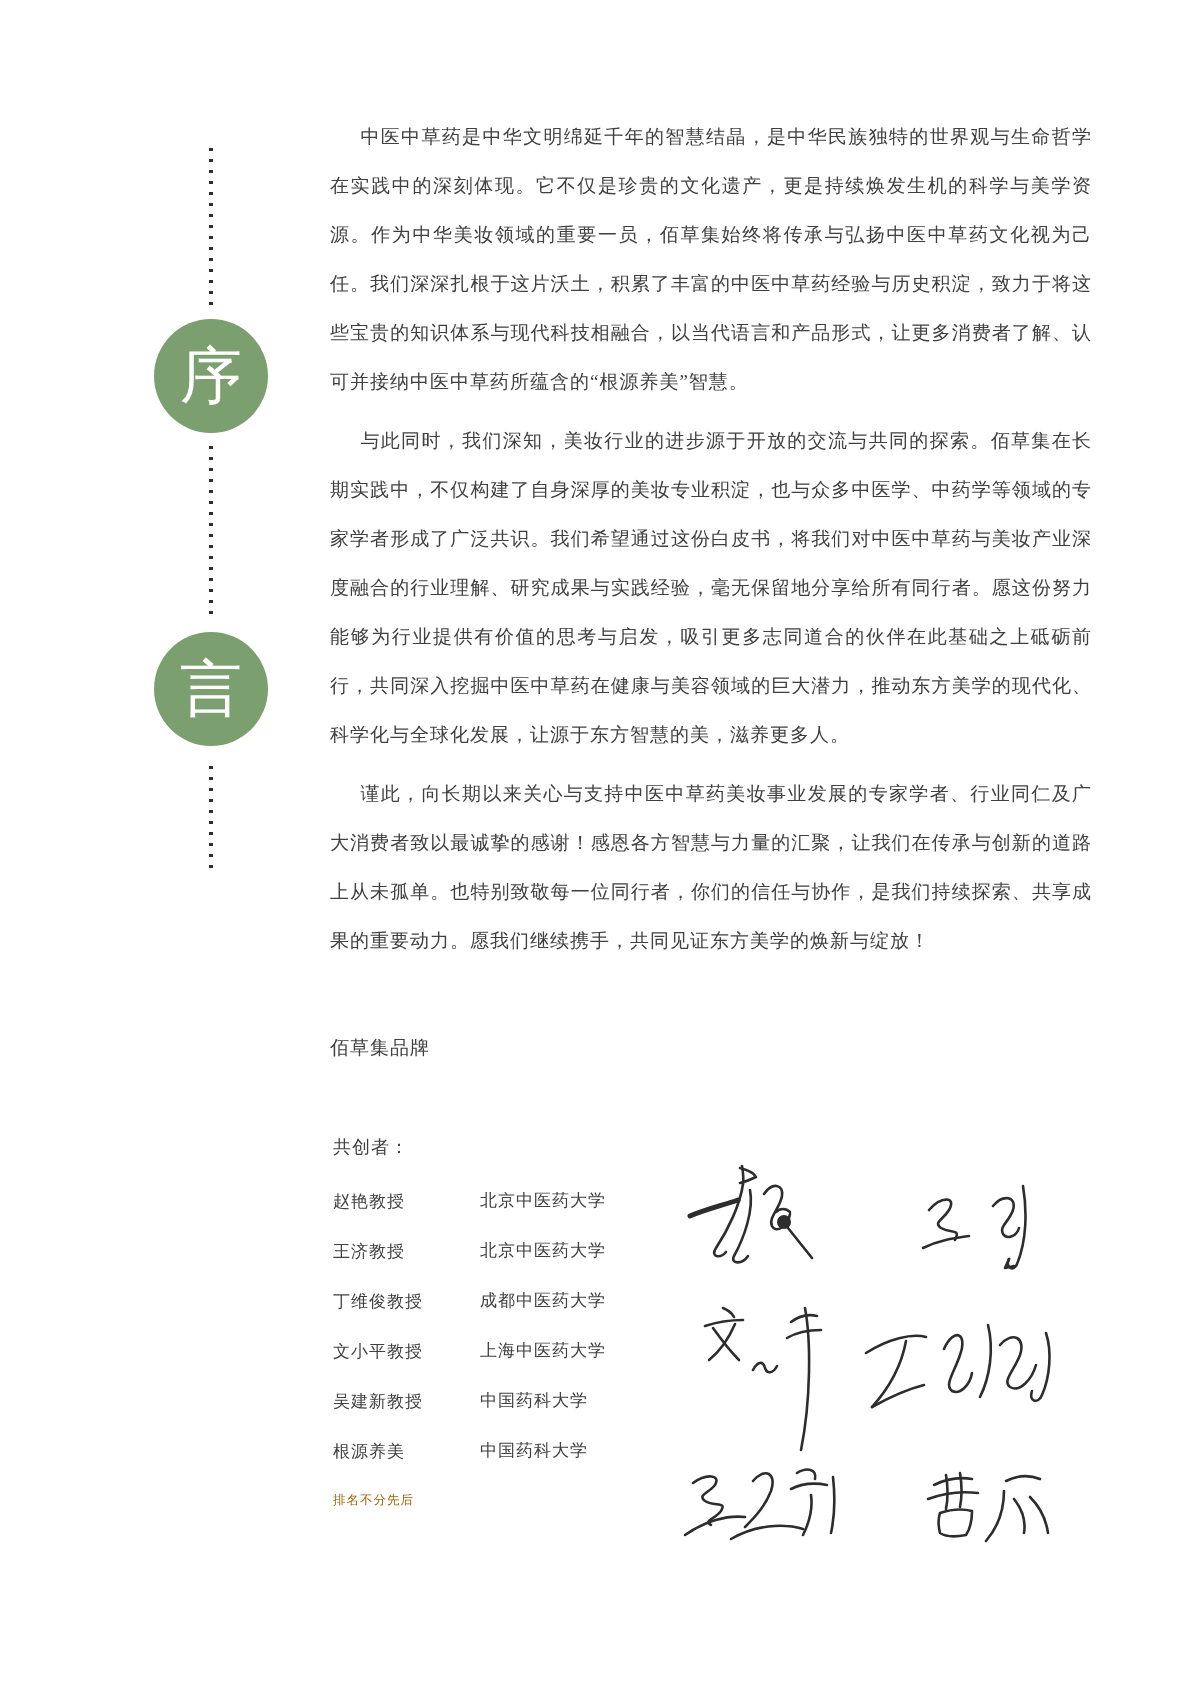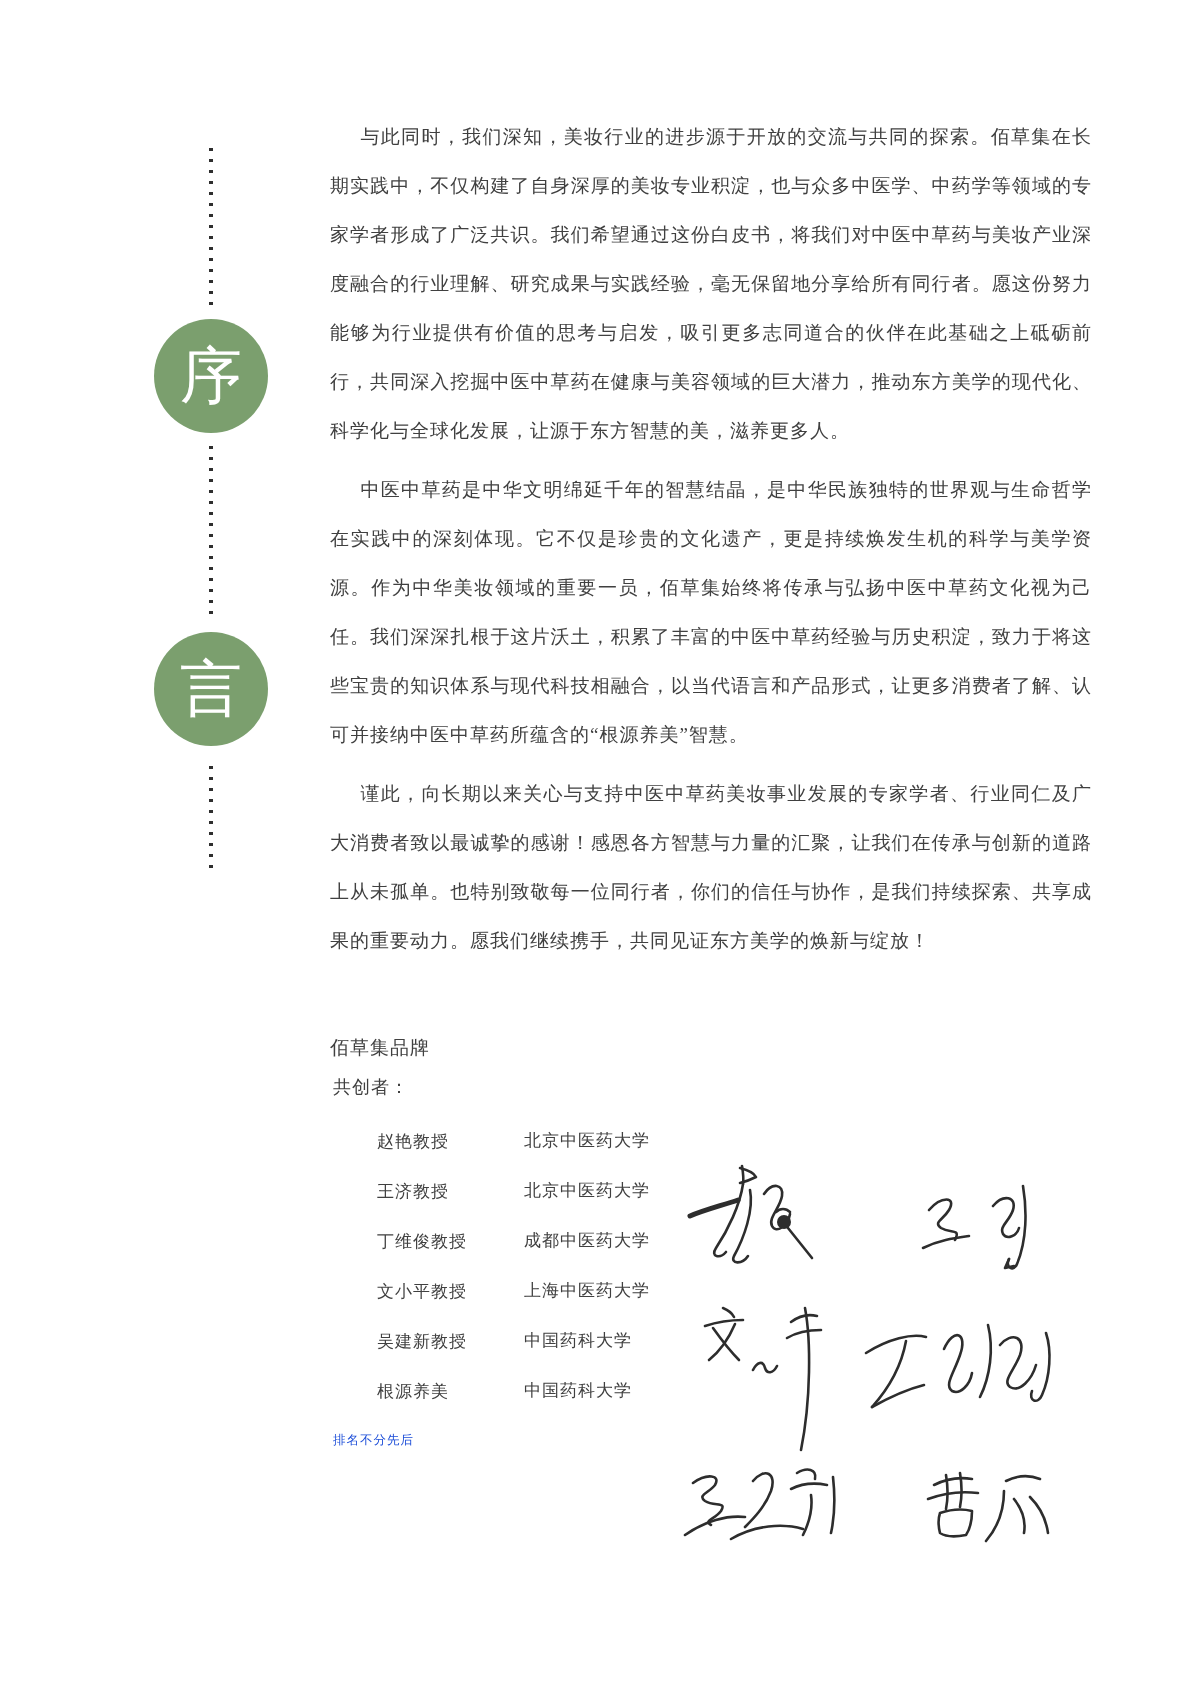--- a/index.html
+++ b/index.html
@@ -35,29 +35,29 @@
     text-align:justify;text-justify:inter-ideograph;
   }
   .preface p{margin:0;text-indent:1.6em;}
   .preface p + p{margin-top:10px;}
   .signoff{
     margin-top:58px;padding-right:14px;
     font-size:19px;letter-spacing:1px;
   }
   
   .credits{
-    position:absolute;left:333px;top:1076px;width:480px;
+    position:absolute;left:333px;top:1136px;width:480px;
     font-size:17px;letter-spacing:1px;
   }
   .credits-heading{font-size:18px;line-height:22px;margin:0;}
   .credits-rows{margin-top:34px;}
-  .credit-row{line-height:20px;margin-bottom:30px;display:flex;margin-left:44px;}
+  .credit-row{line-height:20px;margin-bottom:30px;display:flex;}
   .credit-name{display:inline-block;width:147px;}
   .credit-affiliation{display:inline-block;font-family:Liberation Mono, monospace;}
-  .credits-note{margin-top:12px;font-size:12.5px;color:#1d4ed8;letter-spacing:1px;}
+  .credits-note{margin-top:12px;font-size:12.5px;color:#a16207;letter-spacing:1px;}
   
   .sig{position:absolute;}
   .sig path{fill:none;stroke:#2d2d2d;stroke-width:2.6;stroke-linecap:round;stroke-linejoin:round;}
   .sig path.bold{stroke-width:5;}
   .sig .blob{fill:#2d2d2d;stroke:none;}
   #sig-zhaoyan{left:680px;top:1160px;}
   #sig-wangji{left:915px;top:1180px;}
   #sig-wenxiaoping{left:695px;top:1300px;}
   #sig-dingweijun{left:860px;top:1315px;}
   #sig-wujianxin{left:675px;top:1455px;}
@@ -71,22 +71,22 @@
 <div class="dotline" id="dotline-bottom"></div>
 
 <div class="badge" id="badge-xu">
   <span>序</span>
 </div>
 <div class="badge" id="badge-yan">
   <span>言</span>
 </div>
 
 <div class="preface">
+  <p>中医中草药是中华文明绵延千年的智慧结晶，是中华民族独特的世界观与生命哲学在实践中的深刻体现。它不仅是珍贵的文化遗产，更是持续焕发生机的科学与美学资源。作为中华美妆领域的重要一员，佰草集始终将传承与弘扬中医中草药文化视为己任。我们深深扎根于这片沃土，积累了丰富的中医中草药经验与历史积淀，致力于将这些宝贵的知识体系与现代科技相融合，以当代语言和产品形式，让更多消费者了解、认可并接纳中医中草药所蕴含的“根源养美”智慧。</p>
   <p>与此同时，我们深知，美妆行业的进步源于开放的交流与共同的探索。佰草集在长期实践中，不仅构建了自身深厚的美妆专业积淀，也与众多中医学、中药学等领域的专家学者形成了广泛共识。我们希望通过这份白皮书，将我们对中医中草药与美妆产业深度融合的行业理解、研究成果与实践经验，毫无保留地分享给所有同行者。愿这份努力能够为行业提供有价值的思考与启发，吸引更多志同道合的伙伴在此基础之上砥砺前行，共同深入挖掘中医中草药在健康与美容领域的巨大潜力，推动东方美学的现代化、科学化与全球化发展，让源于东方智慧的美，滋养更多人。</p>
-  <p>中医中草药是中华文明绵延千年的智慧结晶，是中华民族独特的世界观与生命哲学在实践中的深刻体现。它不仅是珍贵的文化遗产，更是持续焕发生机的科学与美学资源。作为中华美妆领域的重要一员，佰草集始终将传承与弘扬中医中草药文化视为己任。我们深深扎根于这片沃土，积累了丰富的中医中草药经验与历史积淀，致力于将这些宝贵的知识体系与现代科技相融合，以当代语言和产品形式，让更多消费者了解、认可并接纳中医中草药所蕴含的“根源养美”智慧。</p>
   <p>谨此，向长期以来关心与支持中医中草药美妆事业发展的专家学者、行业同仁及广大消费者致以最诚挚的感谢！感恩各方智慧与力量的汇聚，让我们在传承与创新的道路上从未孤单。也特别致敬每一位同行者，你们的信任与协作，是我们持续探索、共享成果的重要动力。愿我们继续携手，共同见证东方美学的焕新与绽放！</p>
   <div class="signoff">佰草集品牌</div>
 </div>
 
 <div class="credits">
   <div class="credits-heading">共创者：</div>
   <div class="credits-rows">
     <div class="credit-row">
       <span class="credit-name">赵艳教授</span>
       <span class="credit-affiliation">北京中医药大学</span>

